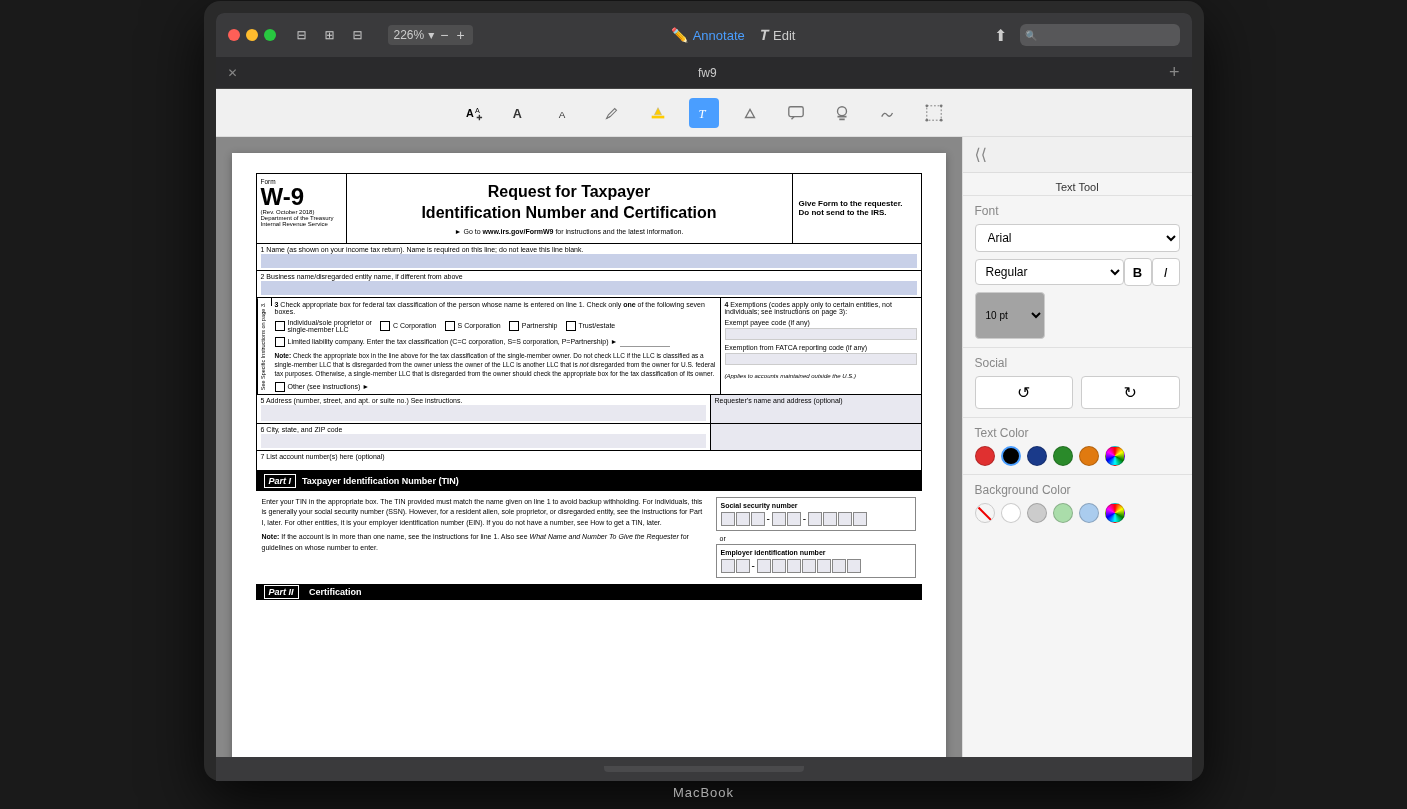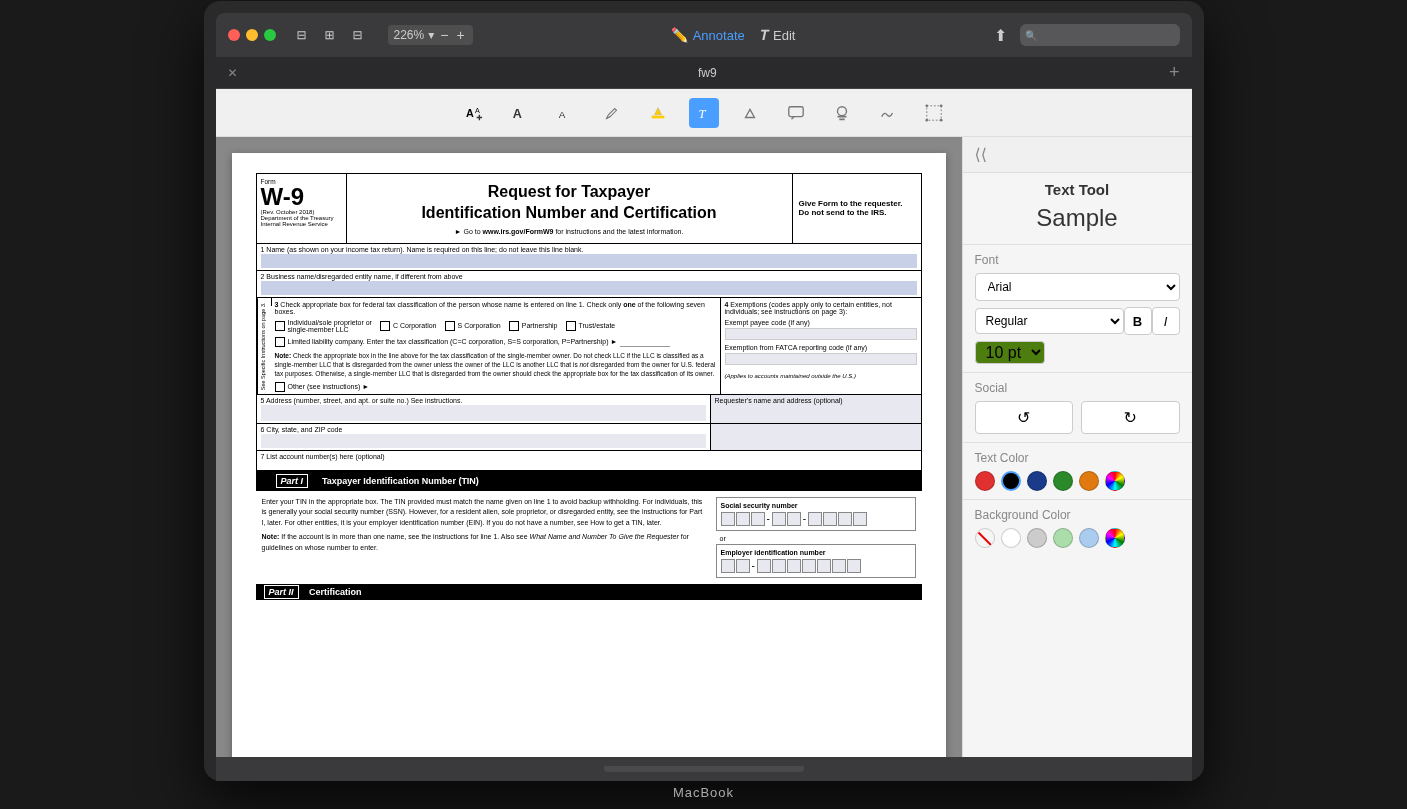--- a/index.html
+++ b/index.html
@@ -312,22 +312,22 @@
     }
     .collapse-btn {
       color: #888;
       font-size: 16px;
       background: none;
       border: none;
       cursor: pointer;
     }
 
     .panel-title {
-      font-size: 15px;
-      font-weight: 700;
+      font-size: 11px;
+      font-weight: 400;
       text-align: center;
       padding: 8px 0 2px 0;
       color: #333;
     }
     .panel-sample {
       font-size: 24px;
       font-weight: 300;
       text-align: center;
       color: #333;
       padding: 4px 0 12px 0;
@@ -382,25 +382,25 @@
     .bold-btn { font-weight: bold; }
     .italic-btn { font-style: italic; }
 
     .size-row {
       display: flex;
       align-items: center;
       gap: 4px;
       margin-top: 6px;
     }
     .size-select {
-      padding: 1px 6px;
+      padding: 16px 6px;
       border: 1px solid #ccc;
       border-radius: 4px;
-      font-size: 16px;
-      background: #4d7c0f;
+      font-size: 10px;
+      background: #a3a3a3;
       width: 70px;
     }
 
     .rotate-row {
       display: flex;
       gap: 8px;
     }
     .rotate-btn {
       flex: 1;
       padding: 6px;
@@ -491,26 +491,26 @@
     .w9-form-name {
       font-size: 24px;
       font-weight: 900;
       line-height: 1;
     }
 
     .highlight-blue { background: #c8d0e8; }
     .tin-header {
       background: #000;
       color: white;
-      padding: 3px 20px;
+      padding: 3px 8px;
       font-size: 9px;
       font-weight: bold;
       display: flex;
       align-items: center;
-      gap: 14px;
+      gap: 6px;
     }
 
     .tin-body {
       display: flex;
       padding: 6px;
       gap: 12px;
     }
     .tin-instructions {
       flex: 1;
       font-size: 7px;
@@ -873,21 +873,20 @@
 
         </div>
       </div>
 
       <div class="right-panel">
         <div class="panel-collapse">
           <button class="collapse-btn">⟨⟨</button>
         </div>
 
         <div class="panel-title">Text Tool</div>
-        <div class="panel-sample">Sample</div>
 
         <div class="panel-section">
           <div class="panel-section-label">Font</div>
           <select class="font-select">
             <option>Arial</option>
             <option>Helvetica</option>
             <option>Times New Roman</option>
           </select>
           <div class="font-style-row">
             <select class="style-select">

